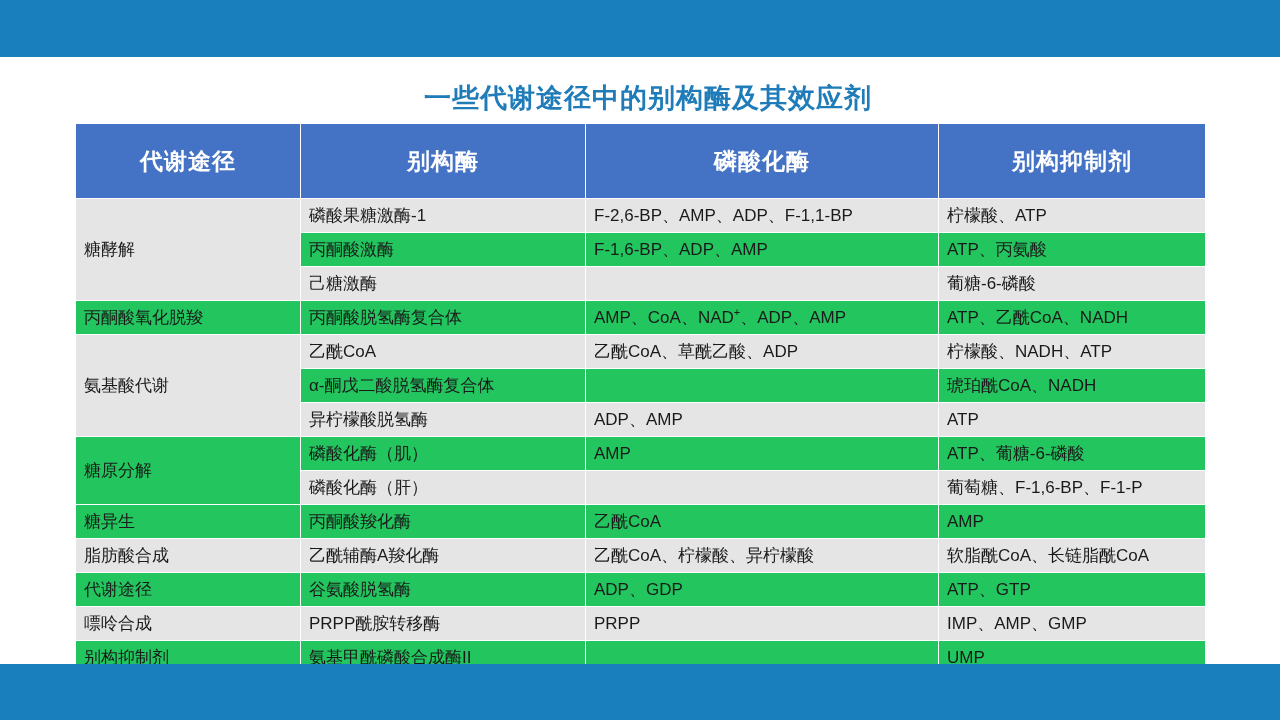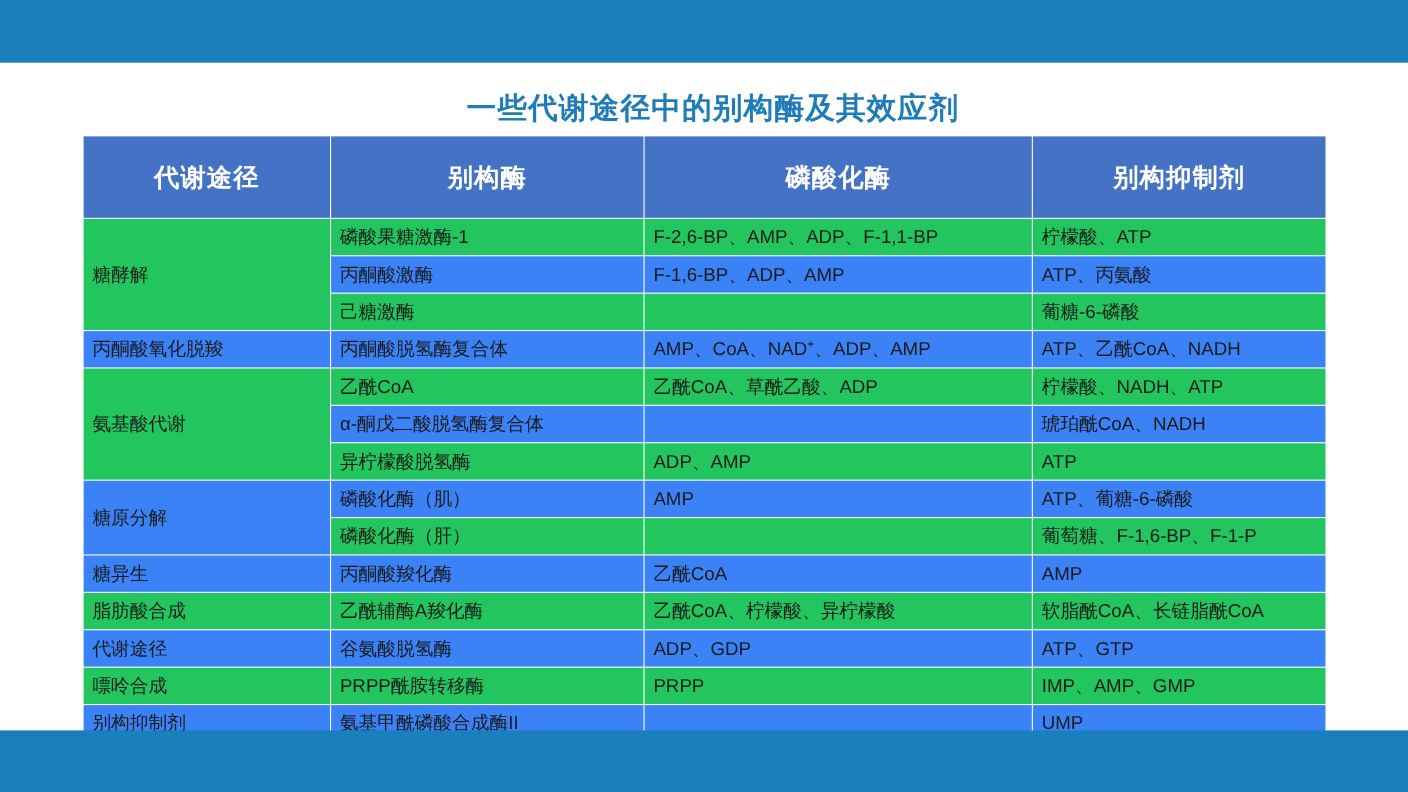--- a/index.html
+++ b/index.html
@@ -74,22 +74,22 @@
   table.metab td {
     font-size: 17px;
     color: #1a1a1a;
     height: 33px;
     padding: 0 8px;
     vertical-align: middle;
     text-align: left;
     white-space: nowrap;
     overflow: hidden;
   }
-  td.band-dark  { background: #22c55e; }
-  td.band-light { background: #3b82f6; }
+  td.band-dark  { background: #e5e5e5; }
+  td.band-light { background: #22c55e; }
   td.pathway {
     vertical-align: middle;
   }
   sup {
     font-size: 11px;
     vertical-align: super;
     line-height: 0;
   }
 </style>
 </head>

